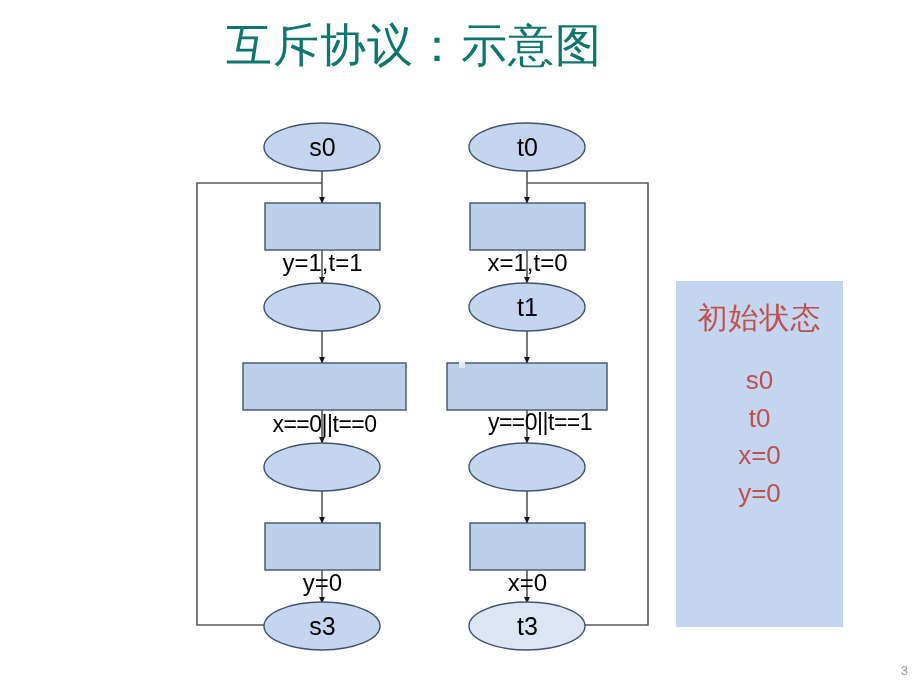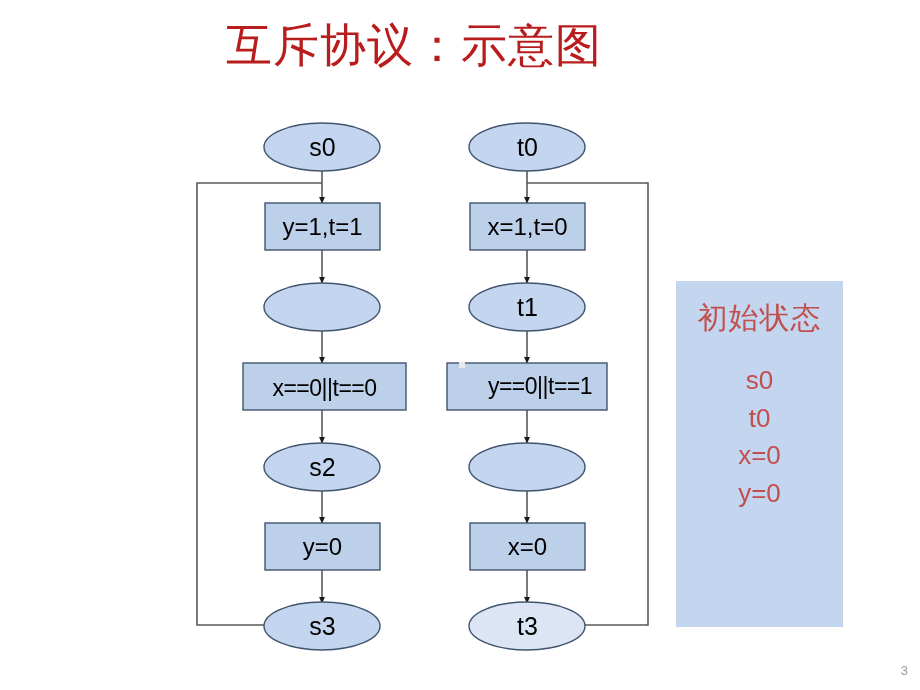--- a/index.html
+++ b/index.html
@@ -19,21 +19,21 @@
   }
   #slide-title {
     position: absolute;
     left: 0;
     top: 18px;
     width: 828px;
     text-align: center;
     font-family: "Liberation Serif", "DejaVu Serif", serif;
     font-size: 46px;
     line-height: 1.2;
-    color: #b91c1c;
+    color: #0f766e;
     letter-spacing: 1px;
     white-space: nowrap;
   }
   #diagram {
     position: absolute;
     left: 0;
     top: 0;
   }
   .node-label {
     position: absolute;
@@ -42,20 +42,21 @@
     justify-content: center;
     font-family: "Liberation Sans", sans-serif;
     color: #000000;
     pointer-events: none;
   }
   .ellipse-label {
     font-size: 25px;
   }
   .rect-label {
     font-size: 24px;
+    margin-top: 36px;
   }
   .rect-label.wide {
     font-size: 23px;
     letter-spacing: -0.5px;
   }
   #info-panel {
     position: absolute;
     left: 676px;
     top: 281px;
     width: 167px;
@@ -183,21 +184,20 @@
     <ellipse cx="527" cy="467" rx="58" ry="24" fill="#c3d5ef" stroke="#41546e" stroke-width="1.4"></ellipse>
 
     <rect x="470" y="523" width="115" height="47" fill="#bdd0ea" stroke="#41546e" stroke-width="1.4"></rect>
 
     <ellipse cx="527" cy="626" rx="58" ry="24" fill="#dbe5f4" stroke="#41546e" stroke-width="1.4"></ellipse>
   </svg>
 
   <div class="node-label ellipse-label" style="left:265px;top:123px;width:115px;height:48px;">s0</div>
   <div class="node-label rect-label" style="left:265px;top:203px;width:115px;height:47px;">y=1,t=1</div>
   <div class="node-label rect-label wide" style="left:243px;top:365px;width:163px;height:47px;">x==0||t==0</div>
-  <div class="node-label ellipse-label" style="left:265px;top:443px;width:115px;height:48px;">s2</div>
   <div class="node-label rect-label" style="left:265px;top:523px;width:115px;height:47px;">y=0</div>
   <div class="node-label ellipse-label" style="left:265px;top:602px;width:115px;height:48px;">s3</div>
 
   <div class="node-label ellipse-label" style="left:470px;top:123px;width:115px;height:48px;">t0</div>
   <div class="node-label rect-label" style="left:470px;top:203px;width:115px;height:47px;border-radius:19px;">x=1,t=0</div>
   <div class="node-label ellipse-label" style="left:470px;top:283px;width:115px;height:48px;">t1</div>
   <div class="node-label rect-label wide" style="left:460px;top:363px;width:160px;height:47px;">y==0||t==1</div>
   <div class="node-label rect-label" style="left:470px;top:523px;width:115px;height:47px;">x=0</div>
   <div class="node-label ellipse-label" style="left:470px;top:602px;width:115px;height:48px;">t3</div>
 

